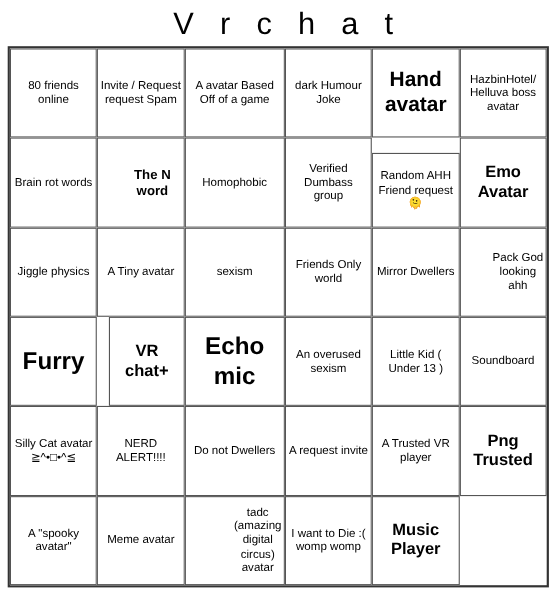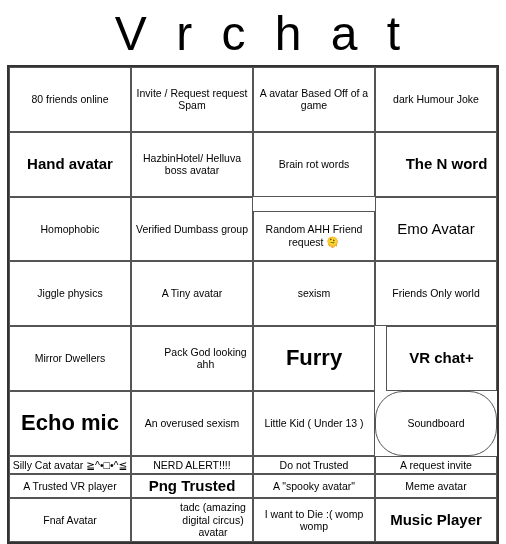--- a/index.html
+++ b/index.html
@@ -7,30 +7,30 @@
       width: 506px;
       height: 544px;
       background: #fff;
       font-family: Arial, sans-serif;
       display: flex;
       flex-direction: column;
       align-items: center;
       justify-content: flex-start;
     }
     .title {
-      font-size: 48px;
+      font-size: 28px;
       font-weight: normal;
       letter-spacing: 8px;
       text-align: center;
       padding: 6px 0 4px 17px;
       width: 100%;
     }
     .bingo-grid {
       display: grid;
-      grid-template-columns: repeat(4, 1fr);
+      grid-template-columns: repeat(6, 1fr);
       grid-template-rows: repeat(6, 1fr);
       width: 492px;
       height: 492px;
       border: 2px solid #333;
     }
     .cell {
       border: 1px solid #555;
       display: flex;
       align-items: center;
       justify-content: center;
@@ -44,45 +44,44 @@
 </head>
 <body>
 
 <div class="title">V r c h a t</div>
 
 <div class="bingo-grid" id="grid">
     <div class="cell" style="font-size: 10.5px;">80 friends online</div>
     <div class="cell" style="font-size: 10.5px;">Invite / Request request Spam</div>
     <div class="cell" style="font-size: 10.5px;">A avatar Based Off of a game</div>
     <div class="cell" style="font-size: 10.5px;">dark Humour Joke</div>
-    <div class="cell" style="font-size: 15px; font-weight: bold;">Hand avatar</div>
+    <div class="cell" style="font-size: 19px; font-weight: bold;">Hand avatar</div>
     <div class="cell" style="font-size: 10.5px;">HazbinHotel/ Helluva boss avatar</div>
     <div class="cell" style="font-size: 10.5px;">Brain rot words</div>
-    <div class="cell" style="font-size: 15px; font-weight: bold; padding-left: 23px;">The N word</div>
+    <div class="cell" style="font-size: 12px; font-weight: bold; padding-left: 23px;">The N word</div>
     <div class="cell" style="font-size: 10.5px;">Homophobic</div>
     <div class="cell" style="font-size: 10.5px;">Verified Dumbass group</div>
     <div class="cell" style="font-size: 10.5px; margin-top: 14px;">Random AHH Friend request 🫠</div>
-    <div class="cell" style="font-size: 15px; font-weight: normal;">Emo Avatar</div>
+    <div class="cell" style="font-size: 15px; font-weight: bold;">Emo Avatar</div>
     <div class="cell" style="font-size: 10.5px;">Jiggle physics</div>
     <div class="cell" style="font-size: 10.5px;">A Tiny avatar</div>
     <div class="cell" style="font-size: 10.5px;">sexism</div>
     <div class="cell" style="font-size: 10.5px;">Friends Only world</div>
     <div class="cell" style="font-size: 10.5px;">Mirror Dwellers</div>
     <div class="cell" style="font-size: 10.5px; padding-left: 29px;">Pack God looking ahh</div>
     <div class="cell" style="font-size: 22px; font-weight: bold;">Furry</div>
     <div class="cell" style="font-size: 15px; font-weight: bold; margin-left: 11px;">VR chat+</div>
     <div class="cell" style="font-size: 22px; font-weight: bold;">Echo mic</div>
     <div class="cell" style="font-size: 10.5px;">An overused sexism</div>
     <div class="cell" style="font-size: 10.5px;">Little Kid ( Under 13 )</div>
-    <div class="cell" style="font-size: 10.5px; border-radius: 28px;">Soundboard</div>
+    <div class="cell" style="font-size: 10.5px;">Soundboard</div>
     <div class="cell" style="font-size: 10.5px;">Silly Cat avatar ≧^•□•^≦</div>
     <div class="cell" style="font-size: 10.5px;">NERD ALERT!!!!</div>
-    <div class="cell" style="font-size: 10.5px;">Do not Trusted</div>
+    <div class="cell" style="font-size: 10.5px;">Do not Dwellers</div>
     <div class="cell" style="font-size: 10.5px;">A request invite</div>
     <div class="cell" style="font-size: 10.5px;">A Trusted VR player</div>
     <div class="cell" style="font-size: 15px; font-weight: bold;">Png Trusted</div>
     <div class="cell" style="font-size: 10.5px;">A "spooky avatar"</div>
     <div class="cell" style="font-size: 10.5px;">Meme avatar</div>
-    <div class="cell" style="font-size: 10.5px;">Fnaf Avatar</div>
     <div class="cell" style="font-size: 10.5px; padding-left: 44px;">tadc (amazing digital circus) avatar</div>
     <div class="cell" style="font-size: 10.5px;">I want to Die :( womp womp</div>
     <div class="cell" style="font-size: 15px; font-weight: bold;">Music Player</div>
   </div>
 
 </body></html>

